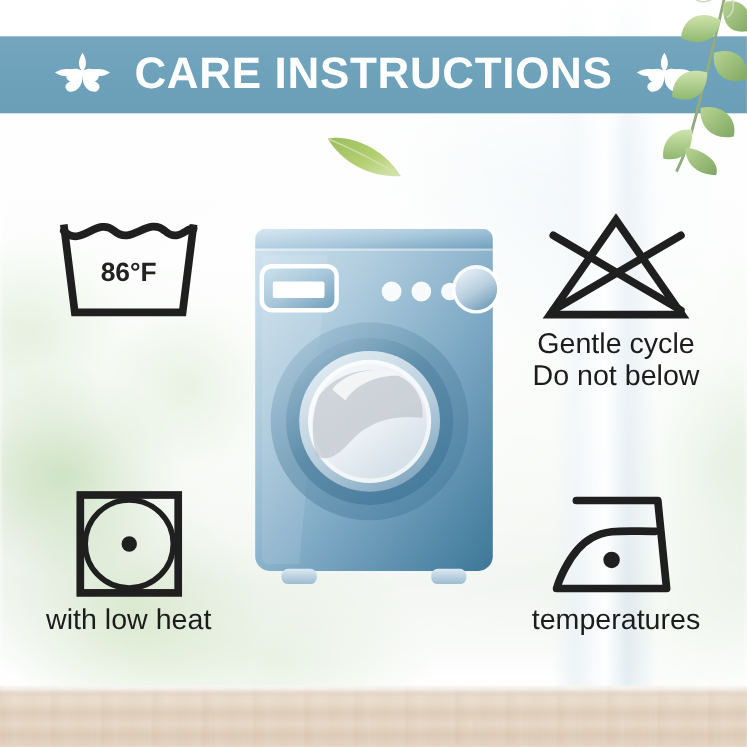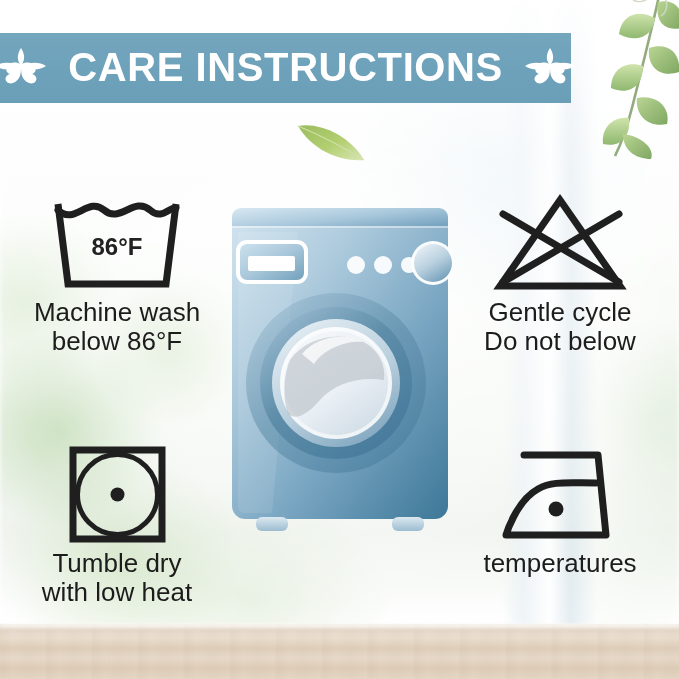--- a/index.html
+++ b/index.html
@@ -91,21 +91,21 @@
     height: 7px;
     background: linear-gradient(180deg, rgba(255,255,255,.9), rgba(214,196,173,.65));
     filter: blur(1.4px);
   }
 
   
   .banner {
     position: absolute;
     left: 0;
     top: 33px;
-    width: 571px;
+    width: 679px;
     height: 70px;
     background: linear-gradient(180deg, #74a6bd 0%, #6ea2bb 50%, #6b9fb8 100%);
     display: flex;
     align-items: center;
     justify-content: center;
     gap: 18px;
     box-sizing: border-box;
     padding: 0 14px;
     z-index: 5;
   }
@@ -267,24 +267,20 @@
   </div>
 
   <div class="care-item care-tl">
     <div class="care-glyph">
       <svg width="142" height="104" viewBox="0 0 142 104">
         <path d="M12 12 L22 92 L120 92 L130 12" fill="none" stroke="#1f1f1f" stroke-width="7" stroke-linejoin="miter"></path>
         <path d="M12 18 C28 34 42 4 58 18 C74 32 88 4 104 18 C116 29 124 14 130 16" fill="none" stroke="#1f1f1f" stroke-width="7" stroke-linecap="round"></path>
         <text class="tub-temp" x="71" y="63" text-anchor="middle">86°F</text>
       </svg>
     </div>
-    <div class="care-caption">
-      <span class="l1">Machine wash</span>
-      <span class="l2">below 86°F</span>
-    </div>
   </div>
 
   <div class="care-item care-tr">
     <div class="care-glyph">
       <svg width="142" height="104" viewBox="0 0 142 104">
         <path d="M71 8 L131 94 L11 94 Z" fill="none" stroke="#1f1f1f" stroke-width="7" stroke-linejoin="miter"></path>
         <line x1="14" y1="22" x2="130" y2="90" stroke="#1f1f1f" stroke-width="7" stroke-linecap="round"></line>
         <line x1="130" y1="22" x2="14" y2="90" stroke="#1f1f1f" stroke-width="7" stroke-linecap="round"></line>
       </svg>
     </div>
@@ -296,21 +292,20 @@
 
   <div class="care-item care-bl">
     <div class="care-glyph">
       <svg width="108" height="104" viewBox="0 0 108 104">
         <rect x="10" y="7" width="89" height="89" fill="none" stroke="#1f1f1f" stroke-width="7"></rect>
         <circle cx="54.5" cy="51.5" r="40" fill="none" stroke="#1f1f1f" stroke-width="5"></circle>
         <circle cx="54.5" cy="51.5" r="7" fill="#1f1f1f"></circle>
       </svg>
     </div>
     <div class="care-caption">
-      <span class="l1">Tumble dry</span>
       <span class="l2">with low heat</span>
     </div>
   </div>
 
   <div class="care-item care-br">
     <div class="care-glyph">
       <svg width="132" height="104" viewBox="0 0 132 104">
         <path d="M30 12 L104 12 L112 92 L12 92 C12 92 22 58 44 46 C58 38 72 40 102 40" fill="none" stroke="#1f1f1f" stroke-width="7" stroke-linejoin="round" stroke-linecap="round"></path>
         <circle cx="62" cy="66" r="7.5" fill="#1f1f1f"></circle>
       </svg>

